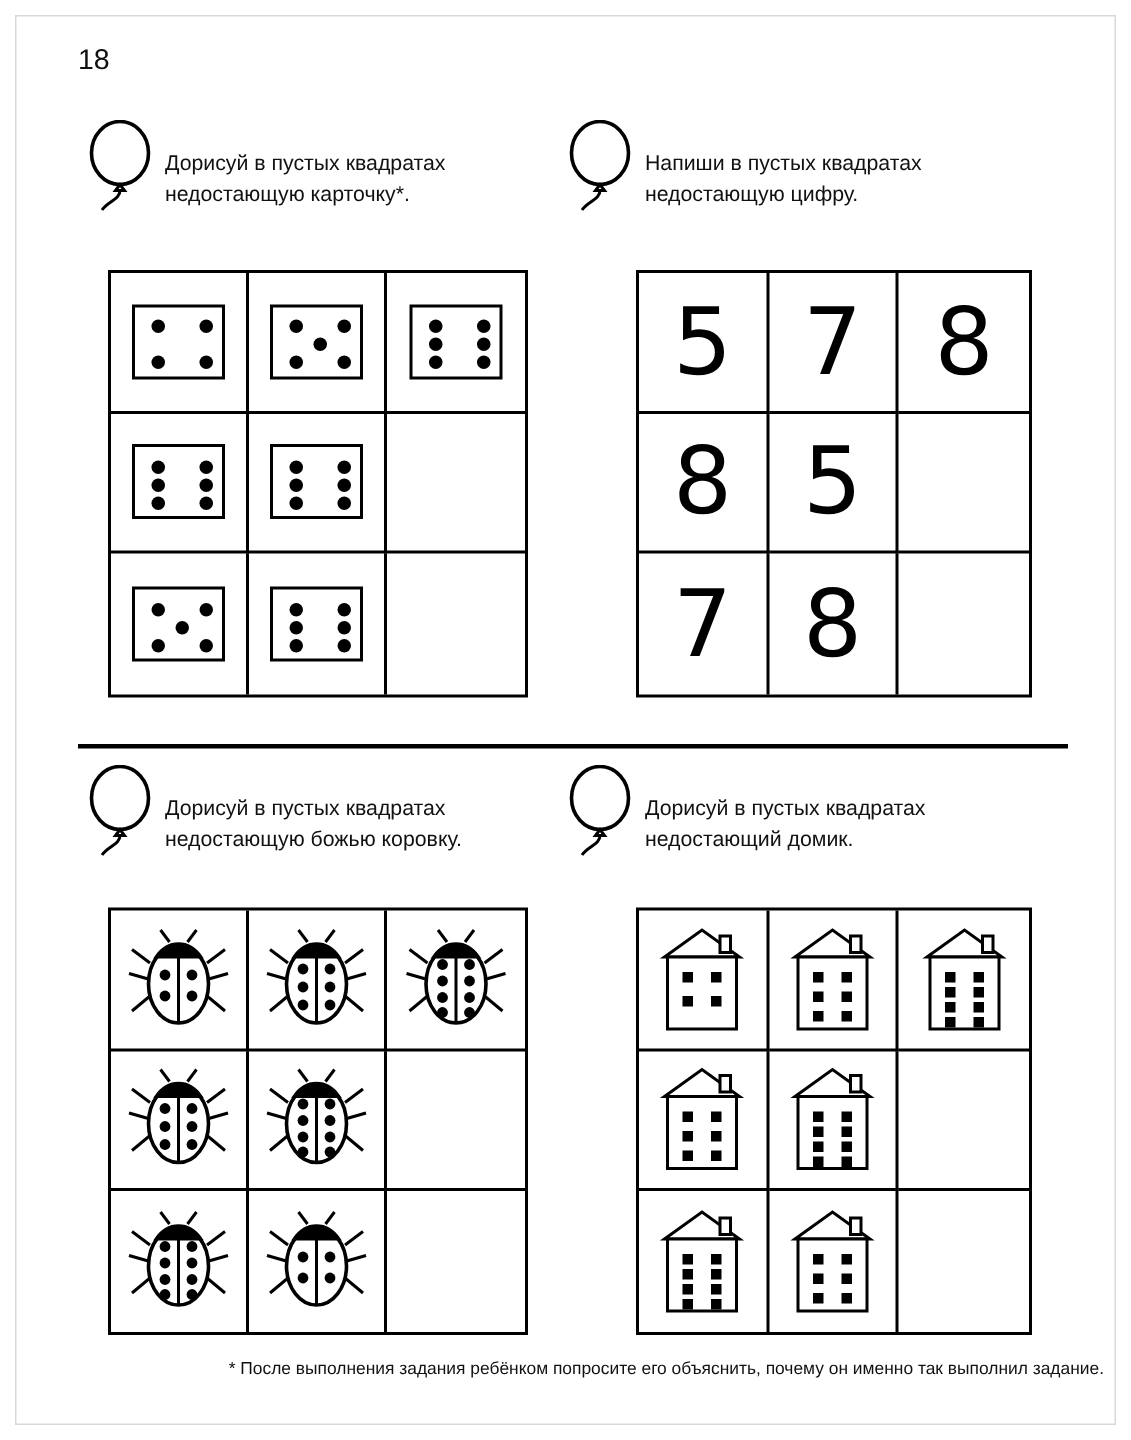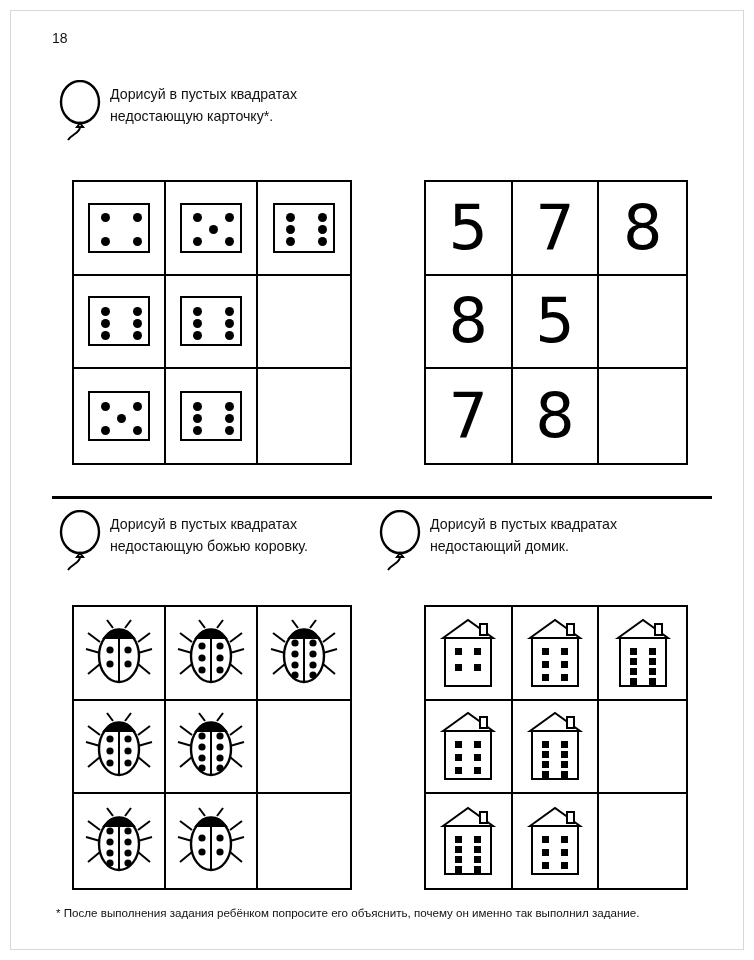--- a/index.html
+++ b/index.html
@@ -25,34 +25,34 @@
   
   .header {
     position: absolute;
     left: 52px;
     top: 30px;
     width: 660px;
     display: flex;
     align-items: baseline;
   }
   .page-number {
-    font-size: 14px;
+    font-size: 19px;
     color: #111;
     width: 90px;
   }
   .header-title {
     font-size: 15.5px;
     color: #111;
     white-space: nowrap;
   }
   
   .prompt {
     position: absolute;
     display: flex;
-    align-items: flex-start;
+    align-items: flex-end;
   }
   .balloon {
     width: 52px;
     height: 62px;
     flex: 0 0 52px;
     position: relative;
   }
   .balloon svg { display:block; }
   .prompt-text {
     font-size: 14.2px;
@@ -127,20 +127,21 @@
     white-space: nowrap;
   }
   
   .footnote {
     position: absolute;
     left: 56px;
     top: 906px;
     width: 680px;
     font-size: 11.6px;
     color: #111;
+    text-align: right;
   }
   
   .page-frame {
     position: absolute;
     left: 10px;
     top: 10px;
     width: 734px;
     height: 940px;
     border: 1px solid #d8d8d8;
     box-sizing: border-box;
@@ -163,20 +164,31 @@
       <svg width="52" height="62" viewBox="0 0 52 62">
         <ellipse cx="22" cy="22" rx="19" ry="21" fill="#fff" stroke="#000" stroke-width="2.4"></ellipse>
         <path d="M22 43 L19 47 L25 47 Z" fill="#fff" stroke="#000" stroke-width="2"></path>
         <path d="M22 47 C22 53, 14 54, 10 60" fill="none" stroke="#000" stroke-width="2"></path>
       </svg>
     </div>
     <div class="prompt-text">Дорисуй в пустых квадратах
 недостающую карточку*.</div>
   </div>
 
+  <div class="prompt" style="left:378px; top:80px; width:330px;">
+    <div class="balloon">
+      <svg width="52" height="62" viewBox="0 0 52 62">
+        <ellipse cx="22" cy="22" rx="19" ry="21" fill="#fff" stroke="#000" stroke-width="2.4"></ellipse>
+        <path d="M22 43 L19 47 L25 47 Z" fill="#fff" stroke="#000" stroke-width="2"></path>
+        <path d="M22 47 C22 53, 14 54, 10 60" fill="none" stroke="#000" stroke-width="2"></path>
+      </svg>
+    </div>
+    <div class="prompt-text">Напиши в пустых квадратах
+недостающую цифру.</div>
+  </div>
 
   <div class="grid" id="grid-dominoes" style="left:72px; top:180px; width:280px; height:285px; grid-template-columns:repeat(3,1fr); grid-template-rows:repeat(3,1fr);">
       <div class="cell">
         <div class="domino" style="width: 62px; height: 50px;">
           <div class="pip" style="left: 10.5px; top: 8.5px;"></div>
           <div class="pip" style="left: 42.5px; top: 8.5px;"></div>
           <div class="pip" style="left: 10.5px; top: 32.5px;"></div>
           <div class="pip" style="left: 42.5px; top: 32.5px;"></div>
         </div>
       </div>

